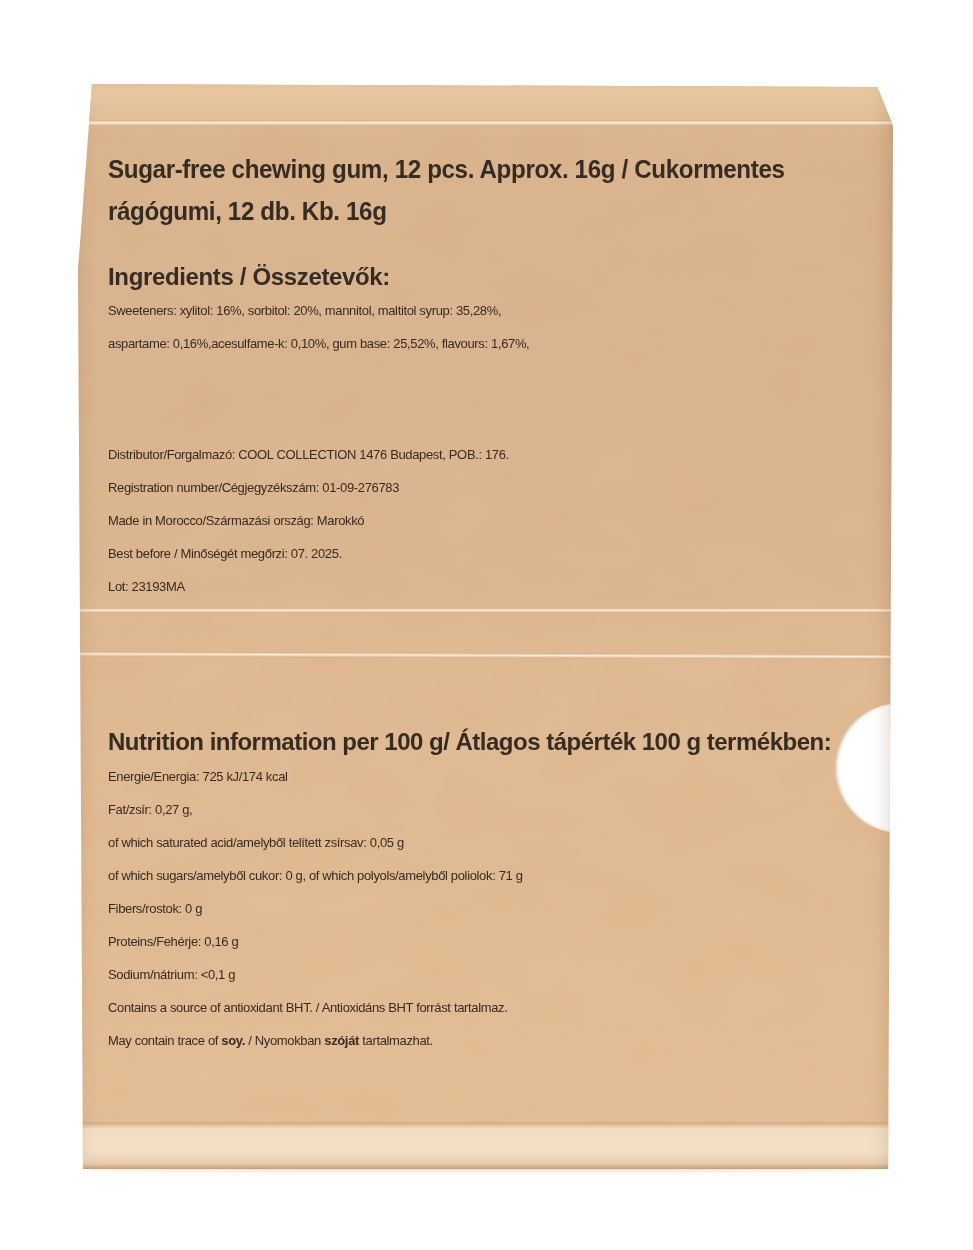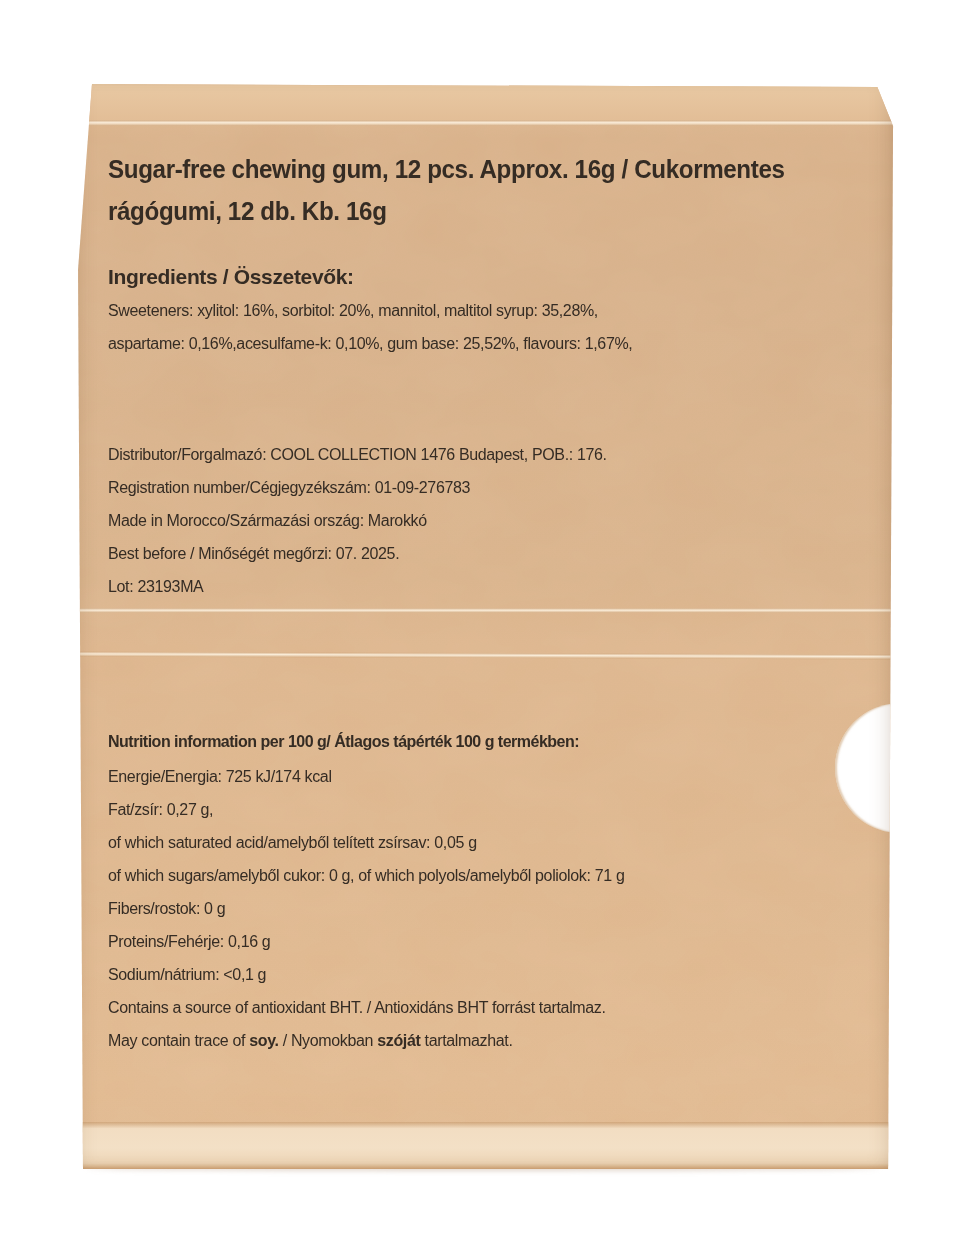--- a/index.html
+++ b/index.html
@@ -60,33 +60,33 @@
     background: linear-gradient(180deg, rgba(170,120,70,.30) 0%, var(--kraft-strip, #f2ddc2) 14%, #f3e0c6 55%, #edd5b6 88%, #d9ad7e 100%);
   }
 
   .notch {
     position: absolute; left: 763px; top: 625px; width: 130px; height: 130px;
     border-radius: 50%; background: var(--bg, #ffffff);
     box-shadow: inset 2px 0 2px rgba(200,160,115,.55);
   }
 
   .txt { position: absolute; left: 36px; white-space: nowrap; }
-  .line { height: 33px; line-height: 33px; font-size: 16px; letter-spacing: -0.35px; }
+  .line { height: 33px; line-height: 33px; font-size: 13px; letter-spacing: -0.35px; }
   .bold { font-weight: 700; }
 
   .title-block {
     top: 70px;
     font-size: 26px; font-weight: 700; line-height: 42px; letter-spacing: -0.4px;
     transform: scaleX(0.93); transform-origin: left top;
   }
   .ingredients-block { top: 182px; }
-  .ingredients-block .heading { height: 34px; line-height: 34px; font-size: 21px; }
+  .ingredients-block .heading { height: 34px; line-height: 34px; font-size: 24px; }
   .distribution-block { top: 360px; }
   .nutrition-block { top: 646px; }
-  .nutrition-block .heading { height: 36px; line-height: 36px; font-size: 16px; letter-spacing: -0.5px; }
+  .nutrition-block .heading { height: 36px; line-height: 36px; font-size: 24px; letter-spacing: -0.5px; }
 </style>
 </head>
 <body>
 
 <div class="stage">
 
   <div class="ground-shadow"></div>
 
   <div class="package">
 

